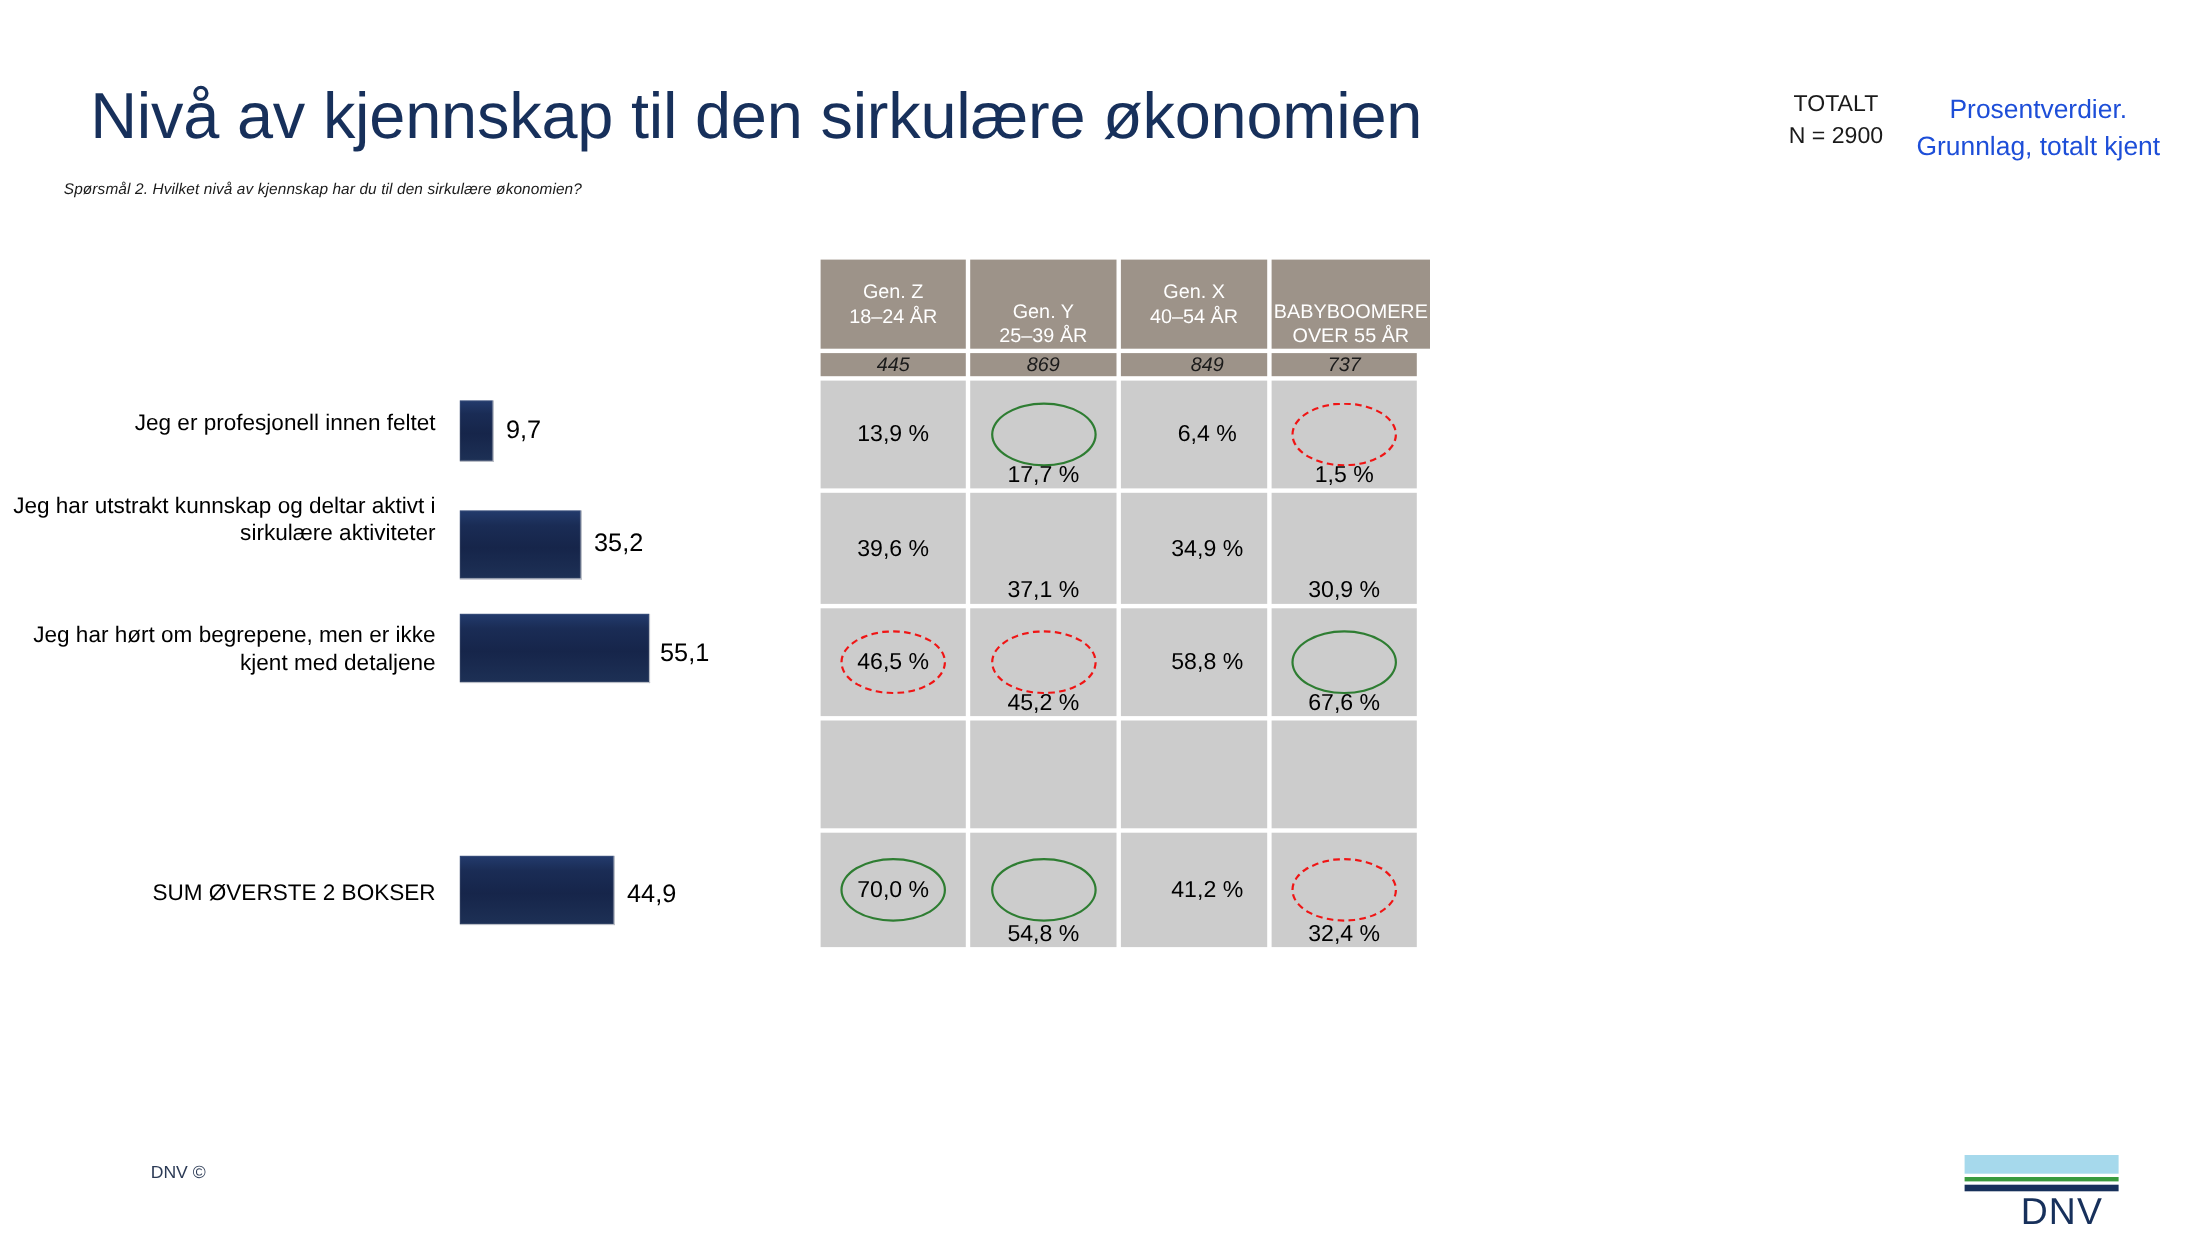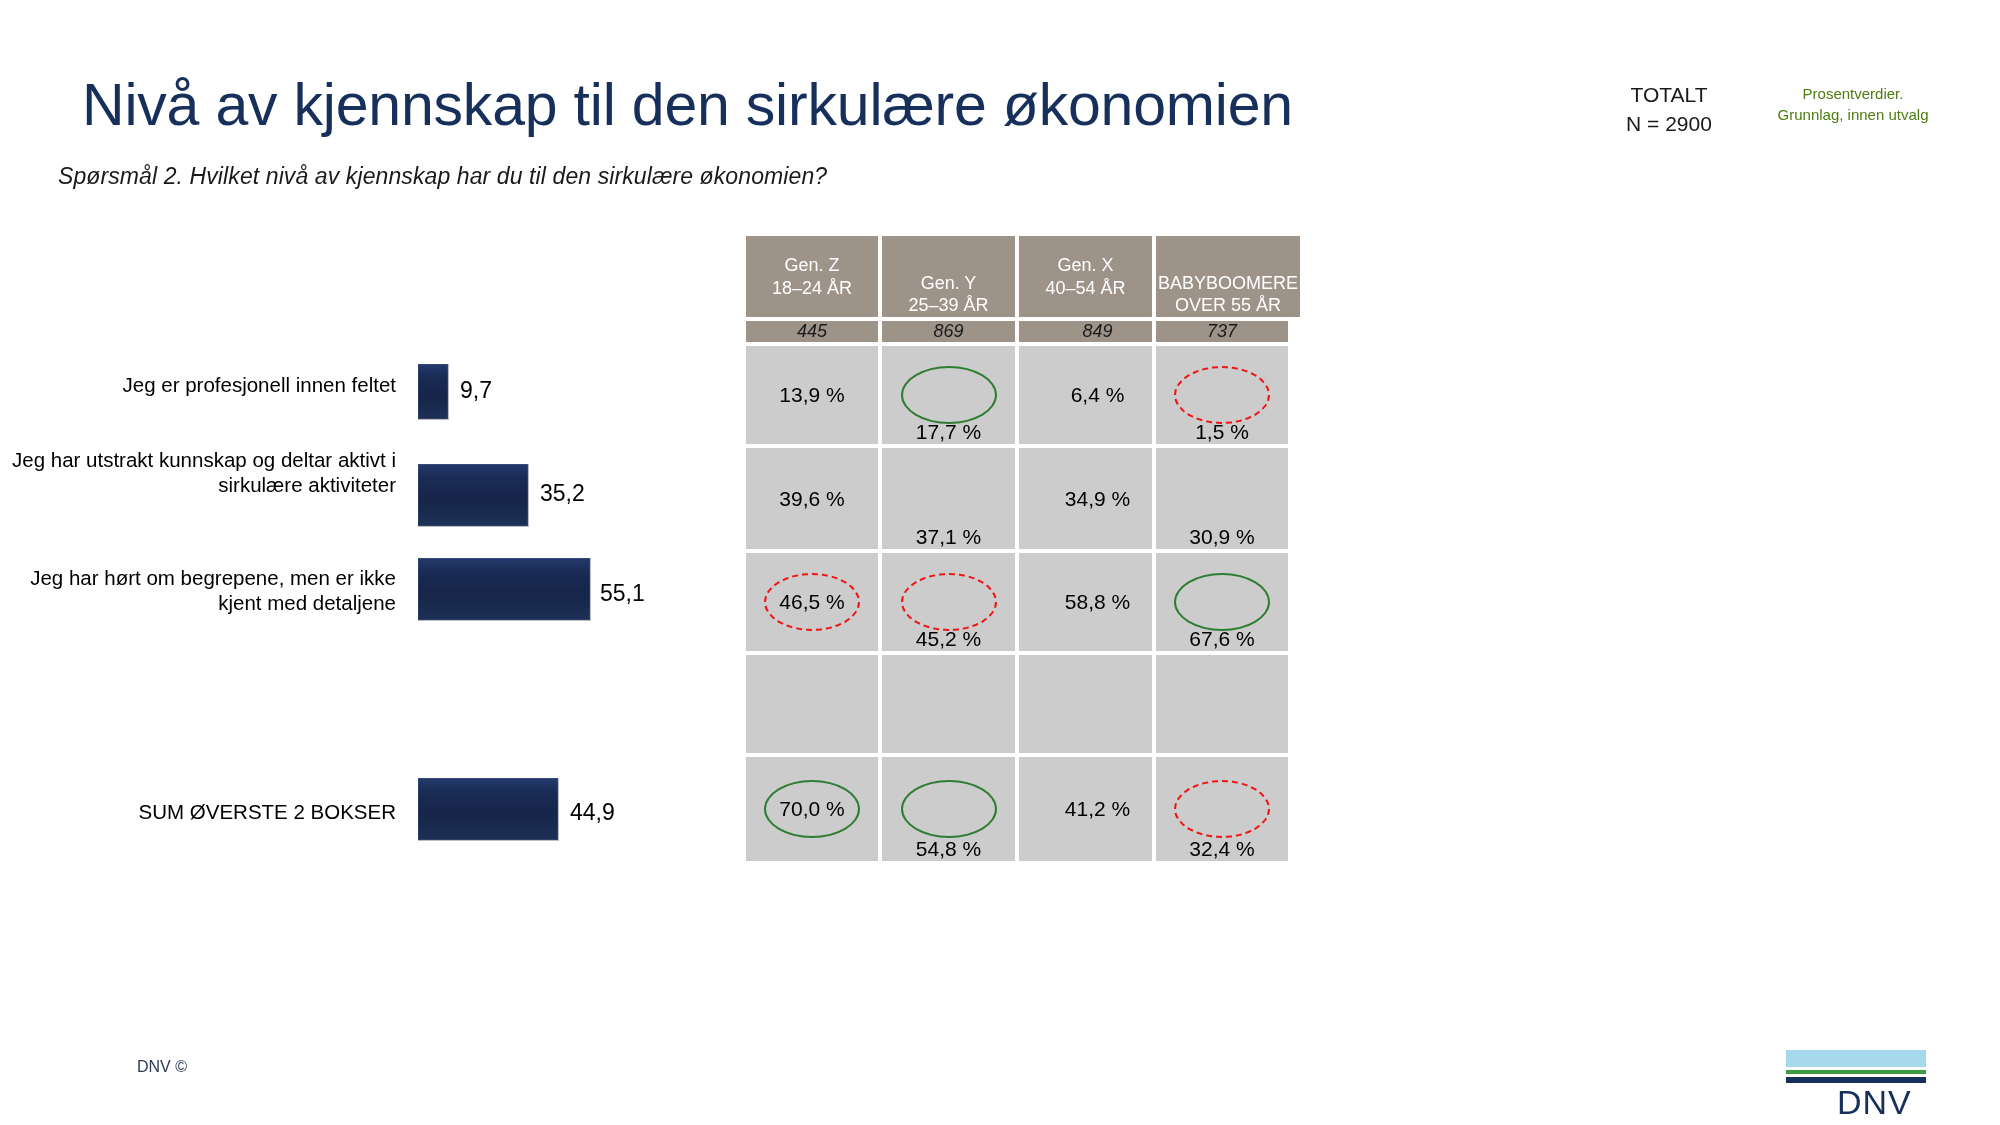--- a/index.html
+++ b/index.html
@@ -26,21 +26,21 @@
     line-height: 1.06;
     font-weight: 400;
     color: #17305b;
     letter-spacing: -0.2px;
     white-space: nowrap;
   }
   #slide-subtitle {
     position: absolute;
     left: 58px;
     top: 163px;
-    font-size: 23px;
+    font-size: 14px;
     font-style: italic;
     font-weight: 400;
     color: #1a1a1a;
     letter-spacing: 0.1px;
   }
   #total-block {
     position: absolute;
     left: 1596px;
     top: 81px;
     width: 146px;
@@ -48,23 +48,23 @@
     font-size: 21px;
     line-height: 1.38;
     color: #1a1a1a;
   }
   #percent-note {
     position: absolute;
     left: 1728px;
     top: 83px;
     width: 250px;
     text-align: center;
-    font-size: 15px;
+    font-size: 24px;
     line-height: 1.4;
-    color: #4d7c0f;
+    color: #1d4ed8;
   }
 
   
   #bar-chart {
     position: absolute;
     left: 0;
     top: 0;
     width: 700px;
     height: 1000px;
   }
@@ -190,21 +190,21 @@
 <div id="slide-title">Nivå av kjennskap til den sirkulære økonomien</div>
 <div id="slide-subtitle">Spørsmål 2. Hvilket nivå av kjennskap har du til den sirkulære økonomien?</div>
 
 <div id="total-block">
   <div>TOTALT</div>
   <div>N = 2900</div>
 </div>
 
 <div id="percent-note">
   <div>Prosentverdier.</div>
-  <div>Grunnlag, innen utvalg</div>
+  <div>Grunnlag, totalt kjent</div>
 </div>
 
 <div id="bar-chart">
 
   <div class="bar-row">
     <div class="bar-cat-label" style="left:-4px; width:400px; text-align:right; top:372px;">Jeg er profesjonell innen feltet</div>
     <div class="bar-rect" style="top:364px; width:30px; height:55px;"></div>
     <div class="bar-value" style="left:460px; top:377px;">9,7</div>
   </div>
 

